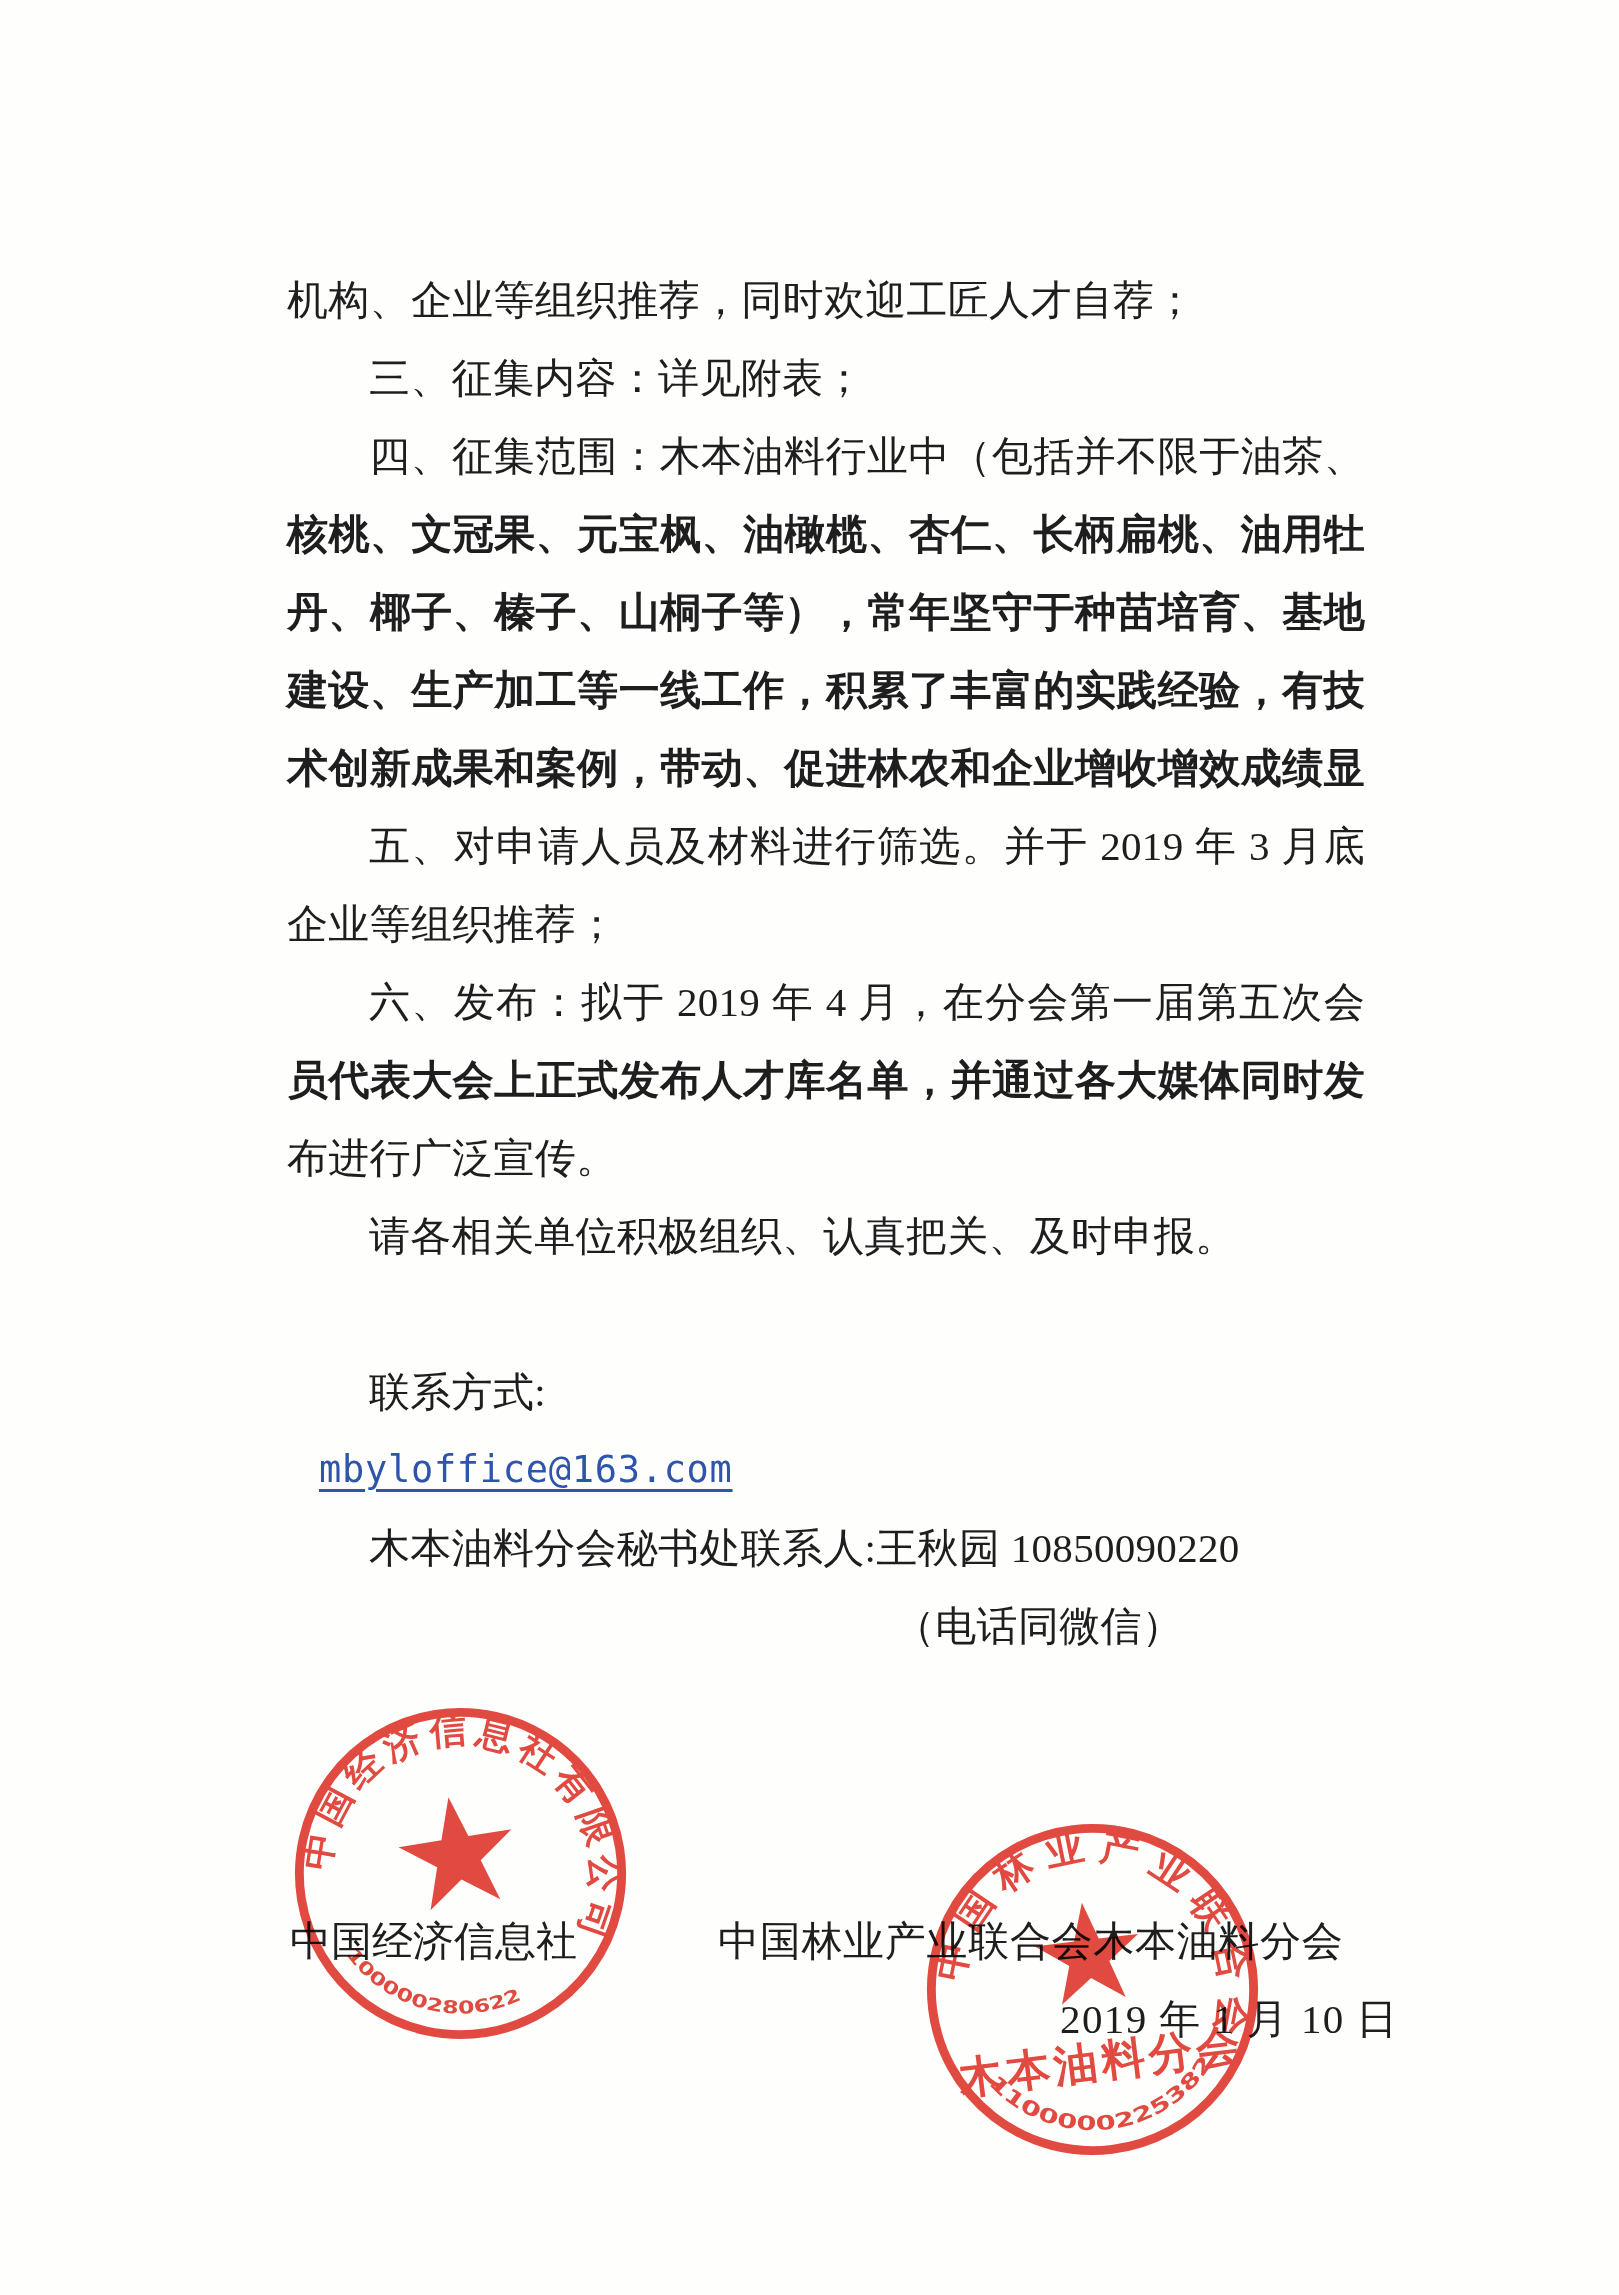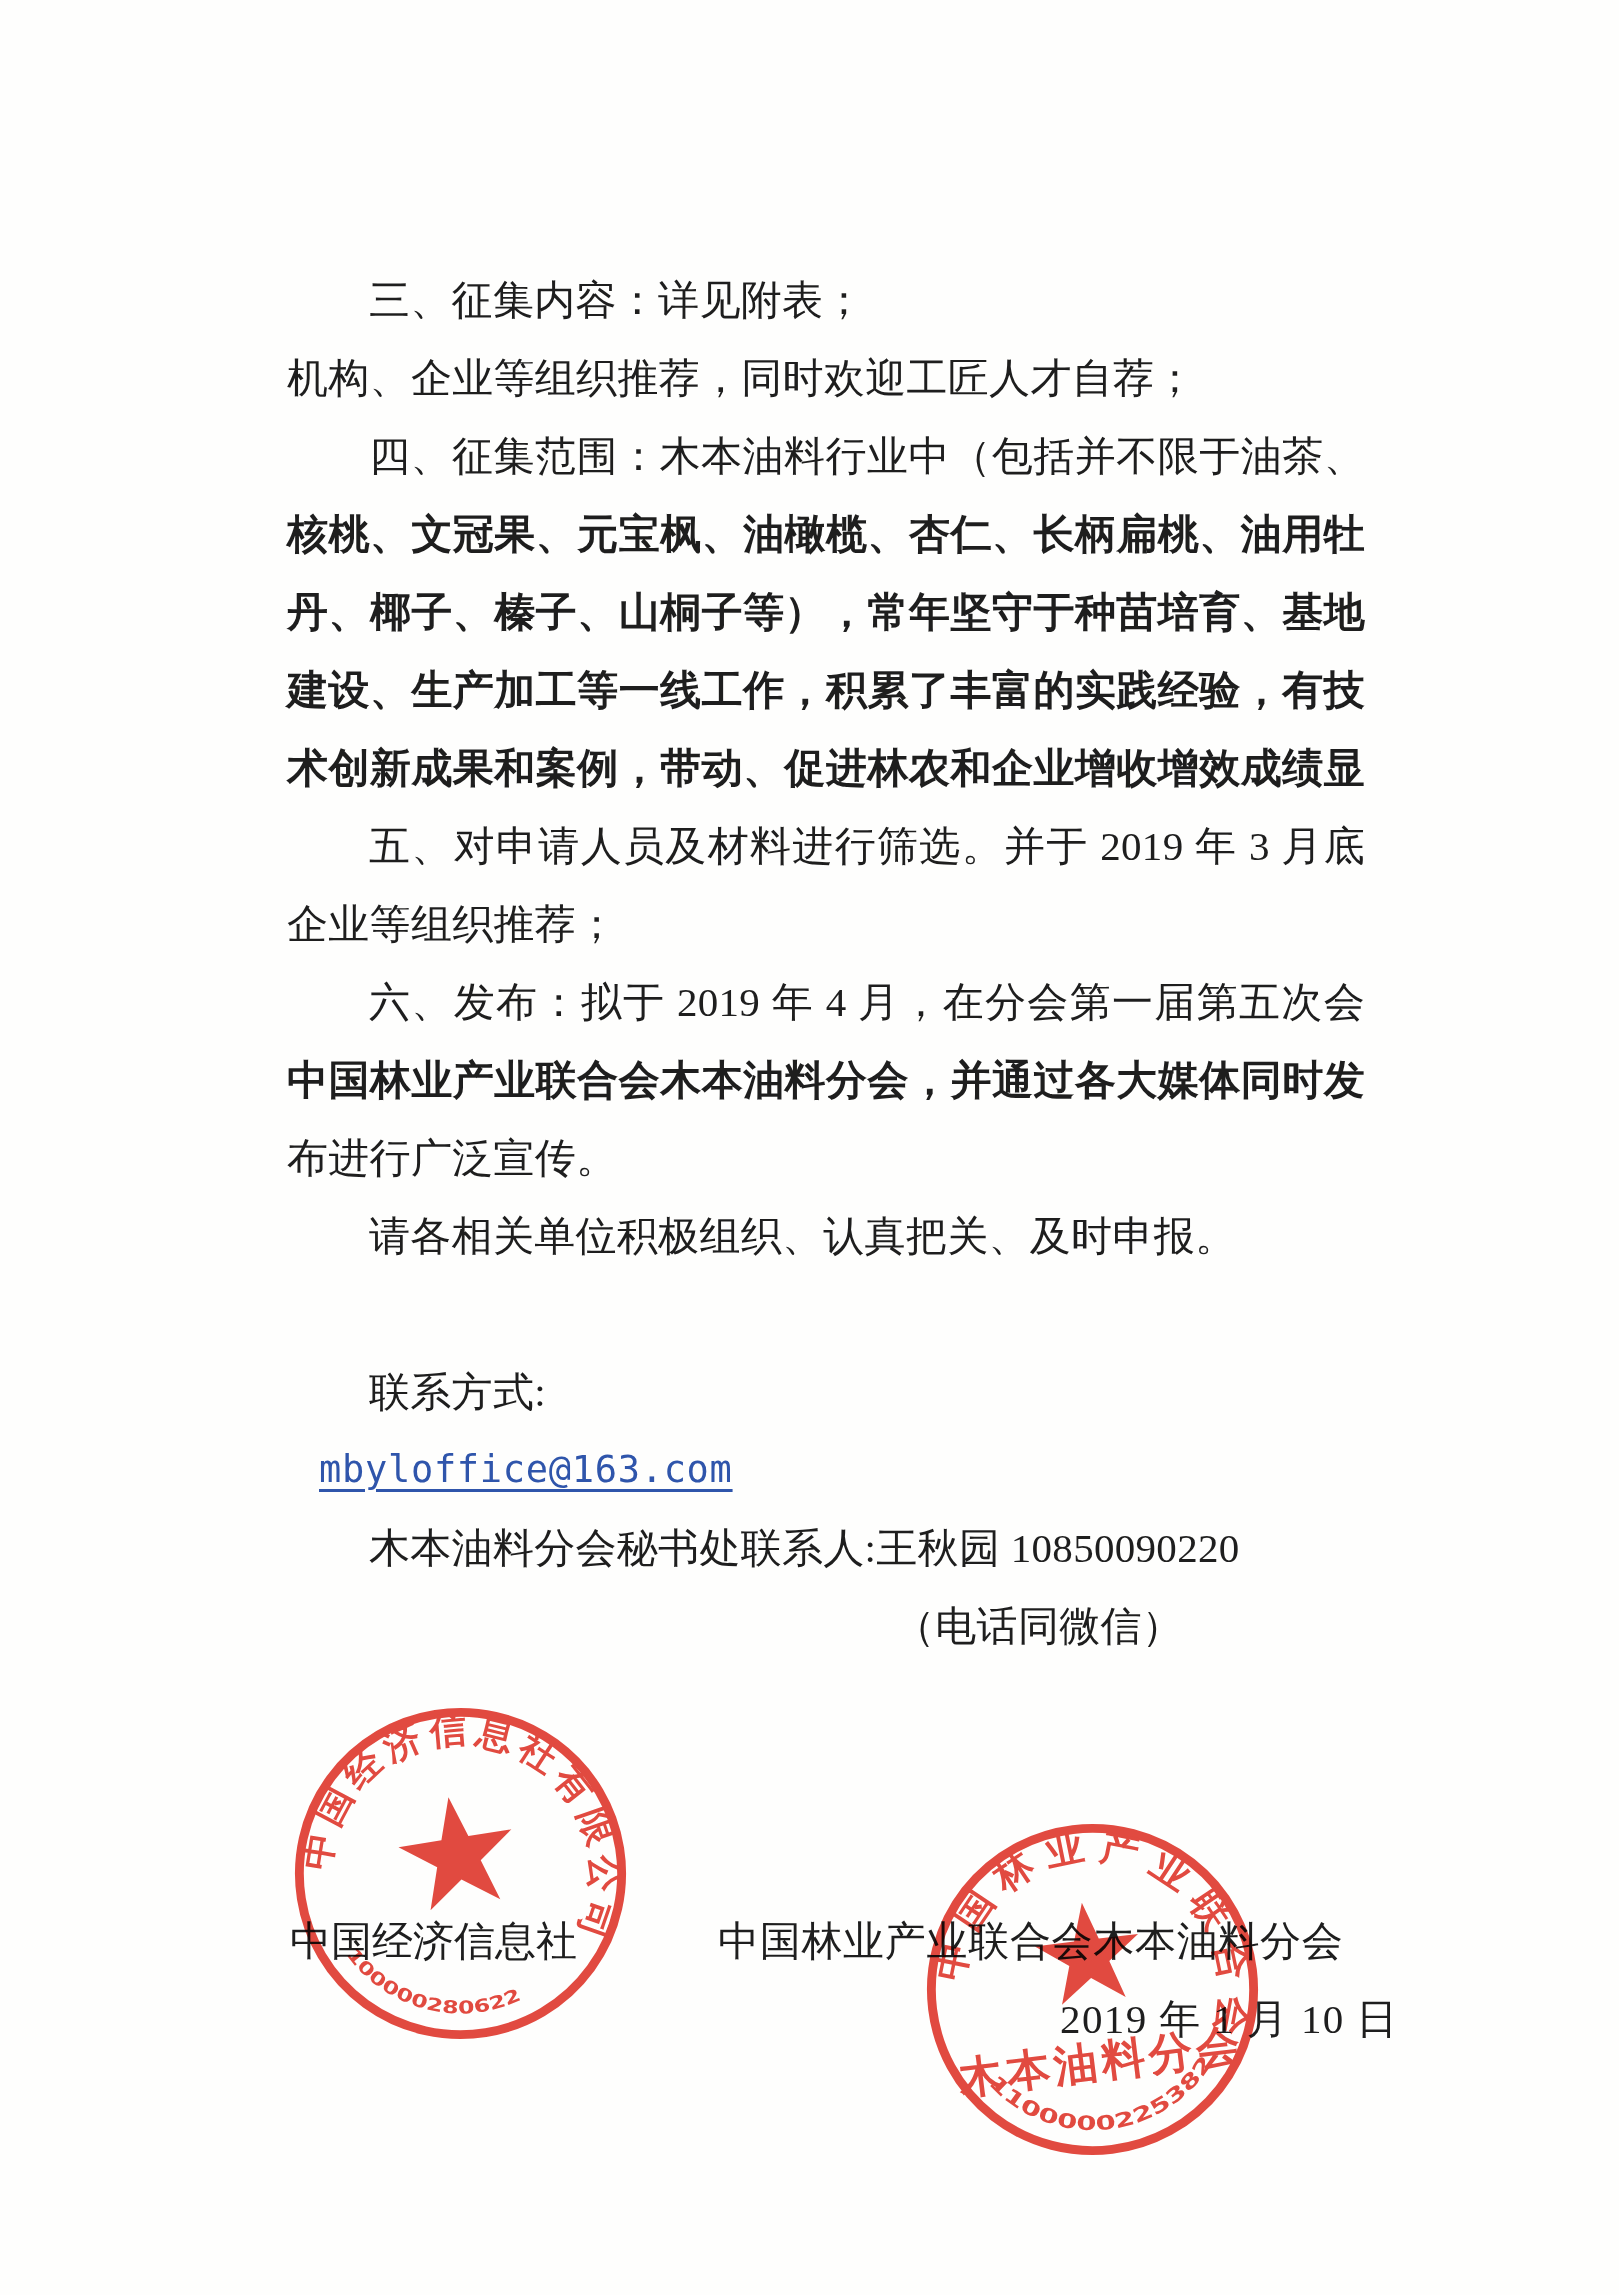--- a/index.html
+++ b/index.html
@@ -70,31 +70,31 @@
   .ringtext{fill:var(--stamp);font-weight:600;font-family:"Liberation Serif","DejaVu Serif",serif;}
   .serial{fill:var(--stamp);font-weight:600;font-family:"DejaVu Sans",sans-serif;}
   .band{fill:var(--stamp);font-weight:700;letter-spacing:6px;font-family:"Liberation Serif","DejaVu Serif",serif;}
 </style>
 </head>
 <body>
 
 <div id="page">
 
   <div id="doc-lines">
+      <div class="ln body">机构、企业等组织推荐，同时欢迎工匠人才自荐；</div>
       <div class="ln para">三、征集内容：详见附表；</div>
-      <div class="ln body">机构、企业等组织推荐，同时欢迎工匠人才自荐；</div>
       <div class="ln para-justify">四、征集范围：木本油料行业中（包括并不限于油茶、</div>
       <div class="ln body-justify">核桃、文冠果、元宝枫、油橄榄、杏仁、长柄扁桃、油用牡</div>
       <div class="ln body-justify">丹、椰子、榛子、山桐子等），常年坚守于种苗培育、基地</div>
       <div class="ln body-justify">建设、生产加工等一线工作，积累了丰富的实践经验，有技</div>
       <div class="ln body-justify">术创新成果和案例，带动、促进林农和企业增收增效成绩显</div>
       <div class="ln para-justify">五、对申请人员及材料进行筛选。并于 2019 年 3 月底</div>
       <div class="ln body">企业等组织推荐；</div>
       <div class="ln para-justify">六、发布：拟于 2019 年 4 月，在分会第一届第五次会</div>
-      <div class="ln body-justify">中国林业产业联合会木本油料分会，并通过各大媒体同时发</div>
+      <div class="ln body-justify">员代表大会上正式发布人才库名单，并通过各大媒体同时发</div>
       <div class="ln body">布进行广泛宣传。</div>
       <div class="ln para">请各相关单位积极组织、认真把关、及时申报。</div>
       <div class="ln blank"></div>
       <div class="ln para">联系方式:</div>
       <div class="ln email">mbyloffice@163.com</div>
       <div class="ln para">木本油料分会秘书处联系人:王秋园 10850090220</div>
       <div class="ln phone-note">（电话同微信）</div>
     </div>
 
   <div class="sig" id="sig-left">中国经济信息社</div>

